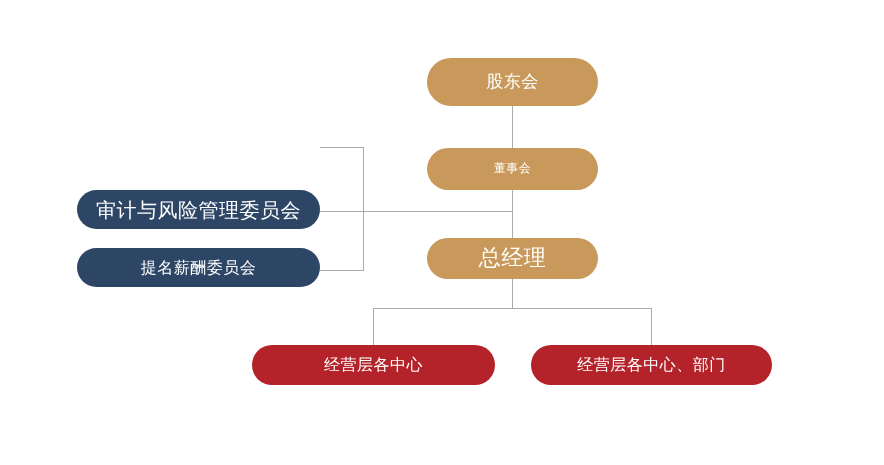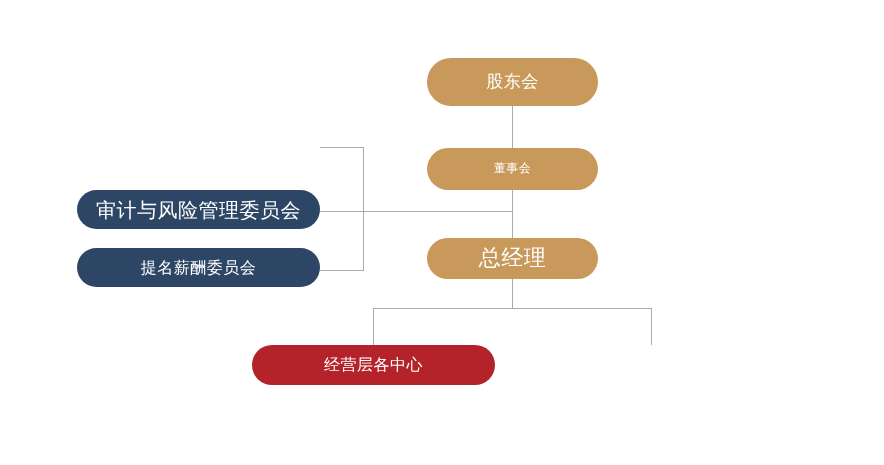--- a/index.html
+++ b/index.html
@@ -85,14 +85,17 @@
   </div>
 
   <div class="node node-blue" style="left:77px; top:248px; width:243px; height:39px; border-radius:20px; font-size:16px;">
     <span>提名薪酬委员会</span>
   </div>
 
   <div class="node node-red" style="left:252px; top:345px; width:243px; height:40px; border-radius:20px; font-size:16px;">
     <span>经营层各中心</span>
   </div>
 
+  <div class="node node-red" style="left:531px; top:345px; width:241px; height:40px; border-radius:20px; font-size:16px;">
+    <span>经营层各中心、部门</span>
+  </div>
 
 </div>
 
 </body></html>

